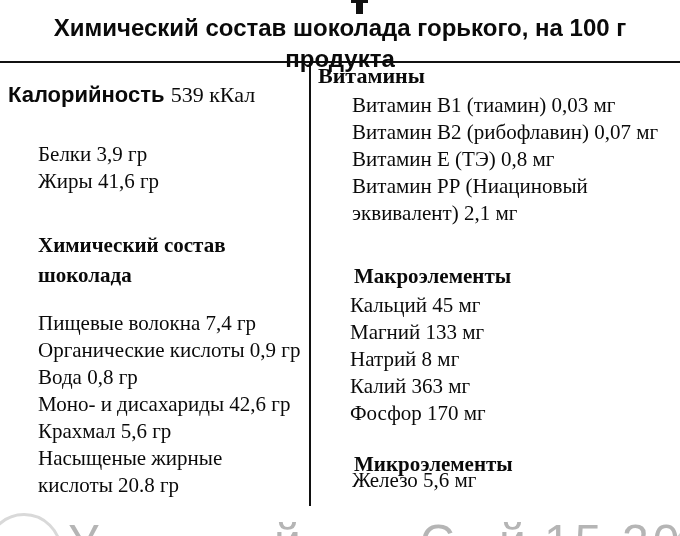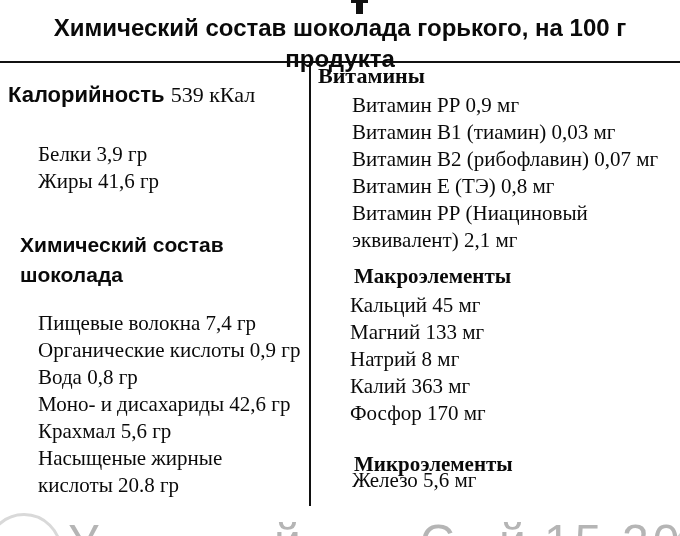--- a/index.html
+++ b/index.html
@@ -62,22 +62,22 @@
   .cal {
     position: absolute; top: 82px; left: 8px;
     font-family: "Liberation Sans", sans-serif;
     font-weight: bold; font-size: 22px; white-space: nowrap; z-index: 2;
   }
   .cal .val { font-family: "Liberation Serif", serif; font-weight: normal; font-size: 22px; }
 
   .nutrients { position: absolute; top: 141px; left: 38px; z-index: 2; }
 
   .subheader {
-    position: absolute; top: 230px; left: 20px; width: 240px;
-    font-family: Liberation Sans, sans-serif; font-weight: bold;
+    position: absolute; top: 230px; left: 38px; width: 240px;
+    font-family: Liberation Serif, serif; font-weight: bold;
     font-size: 21px; line-height: 30px; z-index: 2;
   }
 
   .left-items { position: absolute; top: 310px; left: 38px; z-index: 2; }
   .left-items .wrap { white-space: normal; width: 262px; }
 
   
   .vit-header {
     position: absolute; top: 63px; left: 318px;
     font-family: Liberation Serif, serif;
@@ -162,21 +162,20 @@
       <div class="line">Моно- и дисахариды 42,6 гр</div>
       <div class="line">Крахмал 5,6 гр</div>
       <div class="line wrap">Насыщеные жирные кислоты 20.8 гр</div>
     </div>
   </div>
 
   <div>
     <p class="vit-header">Витамины</p>
 
     <div class="vitamins serif">
-      <div class="line">Витамин РР 0,9 мг</div>
       <div class="line">Витамин В1 (тиамин) 0,03 мг</div>
       <div class="line">Витамин В2 (рибофлавин) 0,07 мг</div>
       <div class="line">Витамин Е (ТЭ) 0,8 мг</div>
       <div class="line wrap">Витамин РР (Ниациновый эквивалент) 2,1 мг</div>
     </div>
 
     <p class="macro-header">Макроэлементы</p>
     <div class="macro-items serif">
       <div class="line">Кальций 45 мг</div>
       <div class="line">Магний 133 мг</div>

